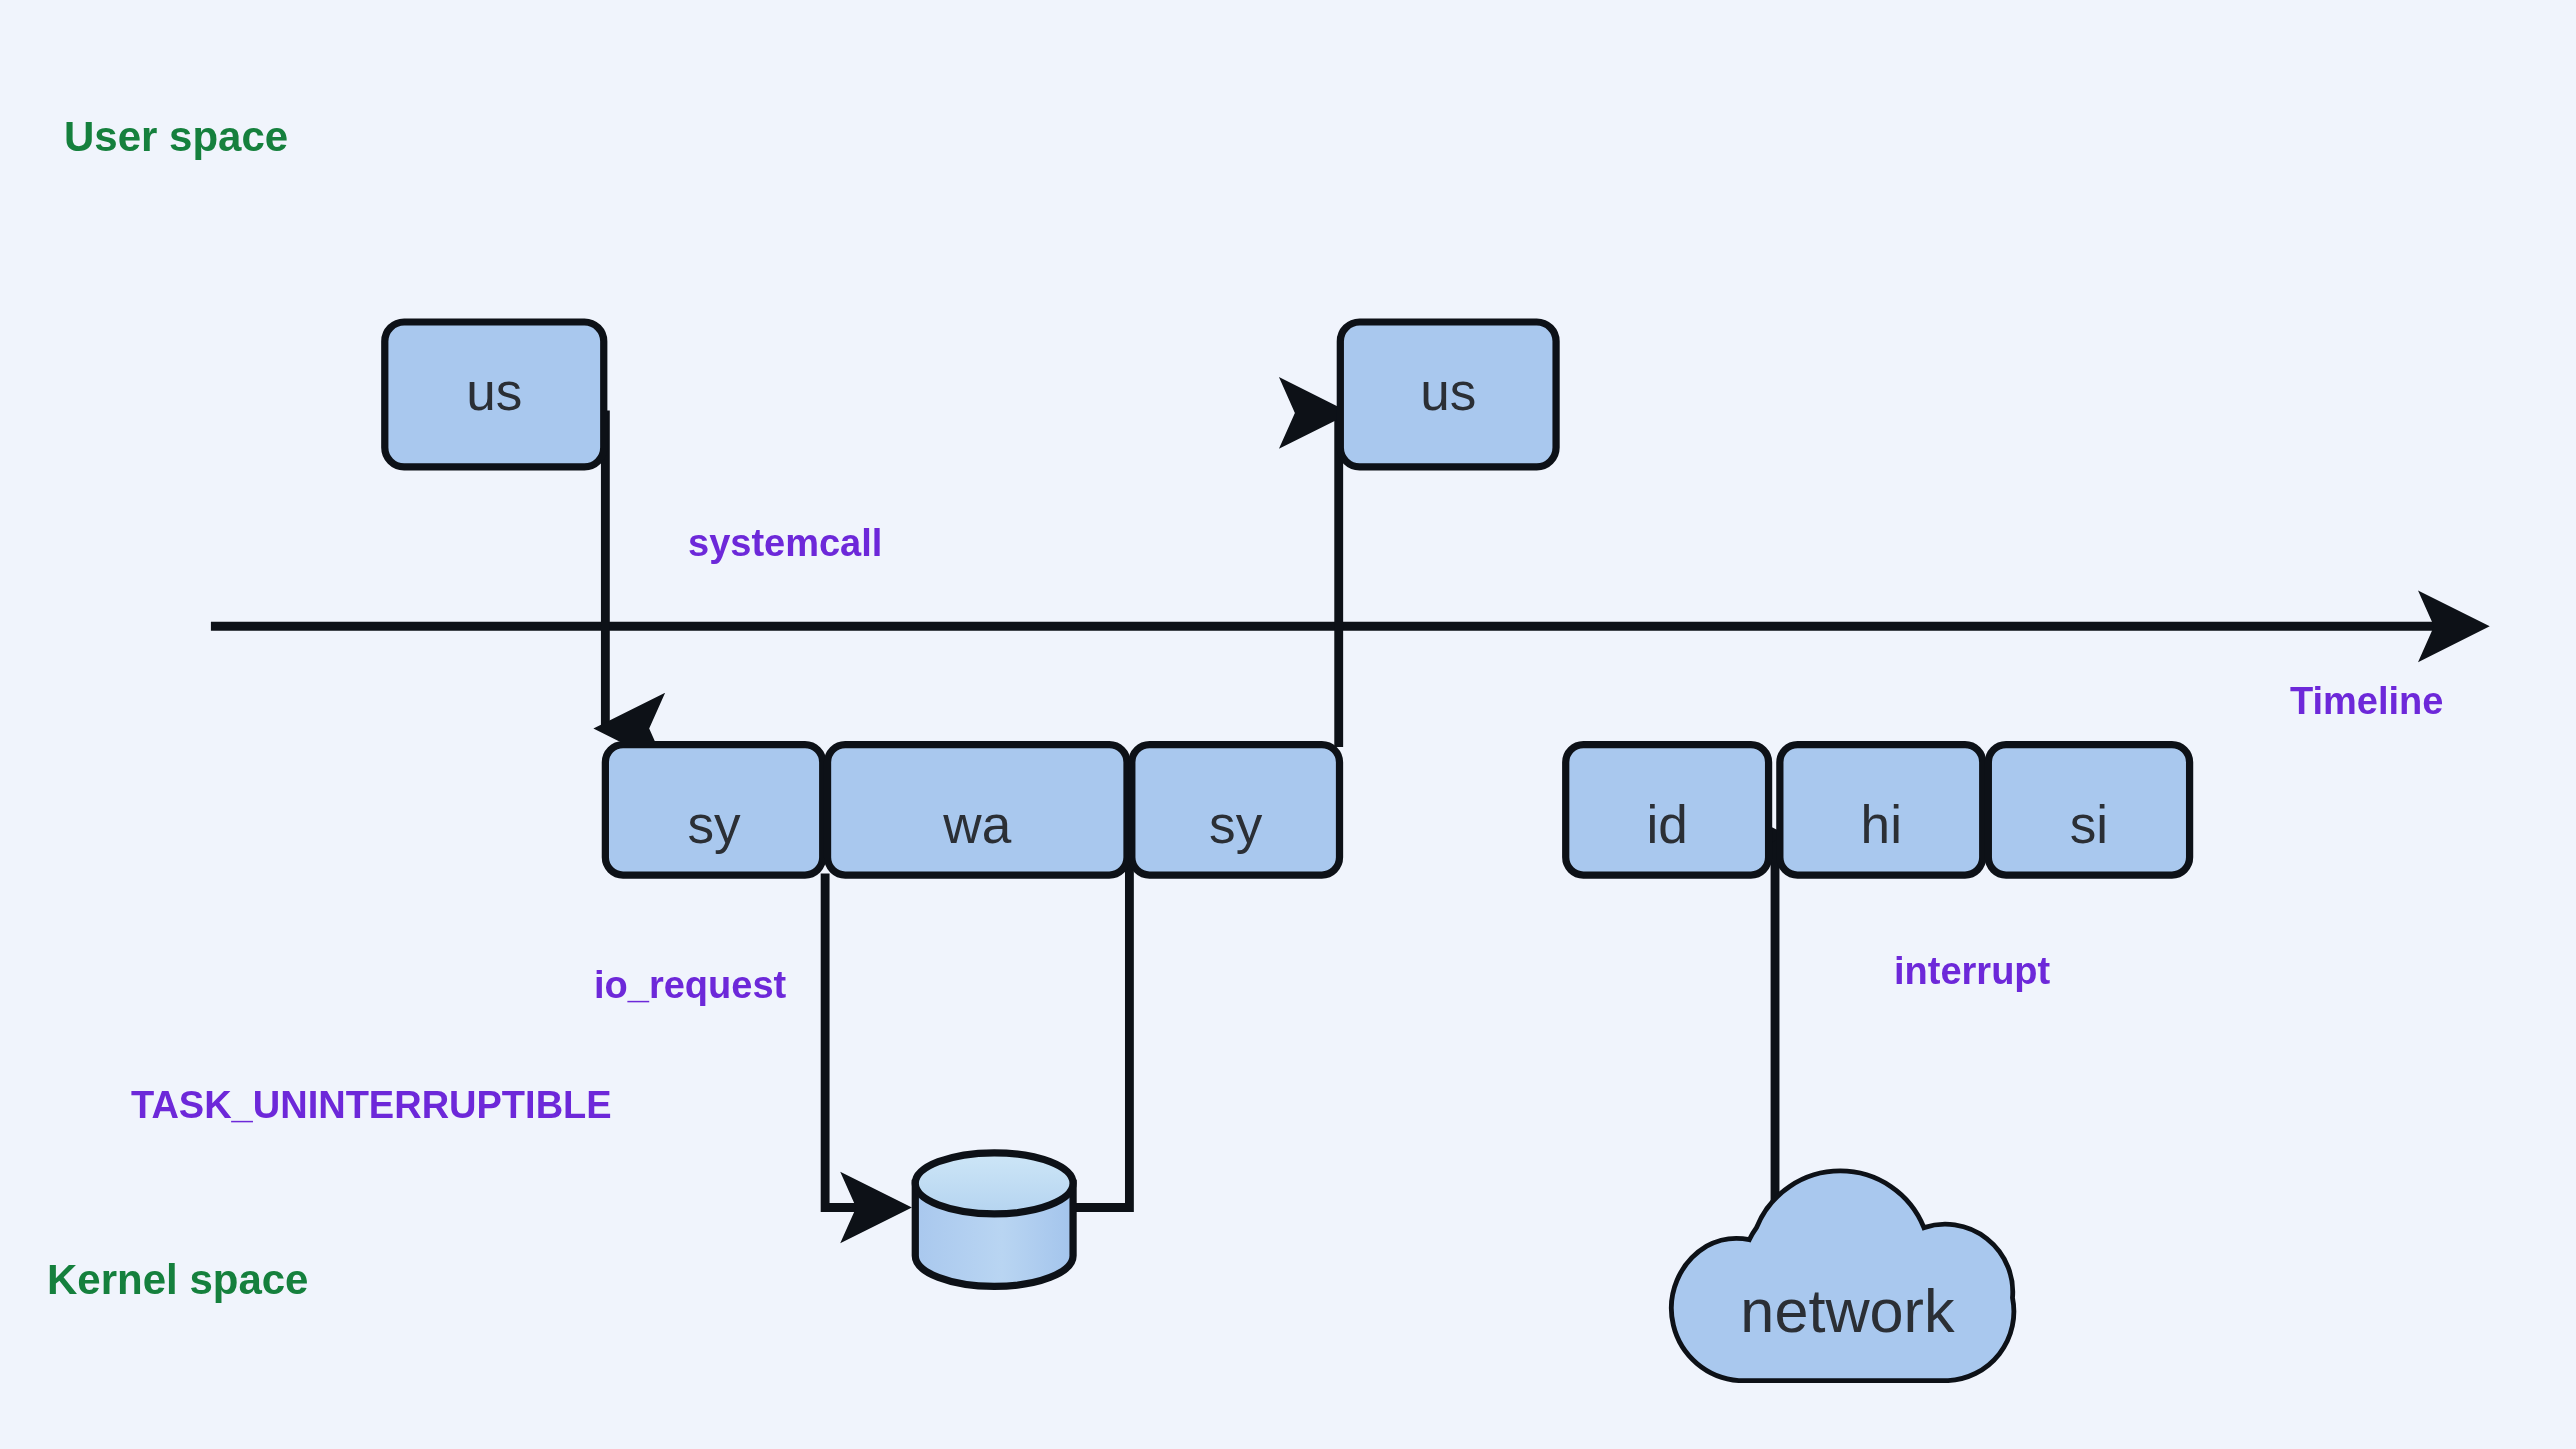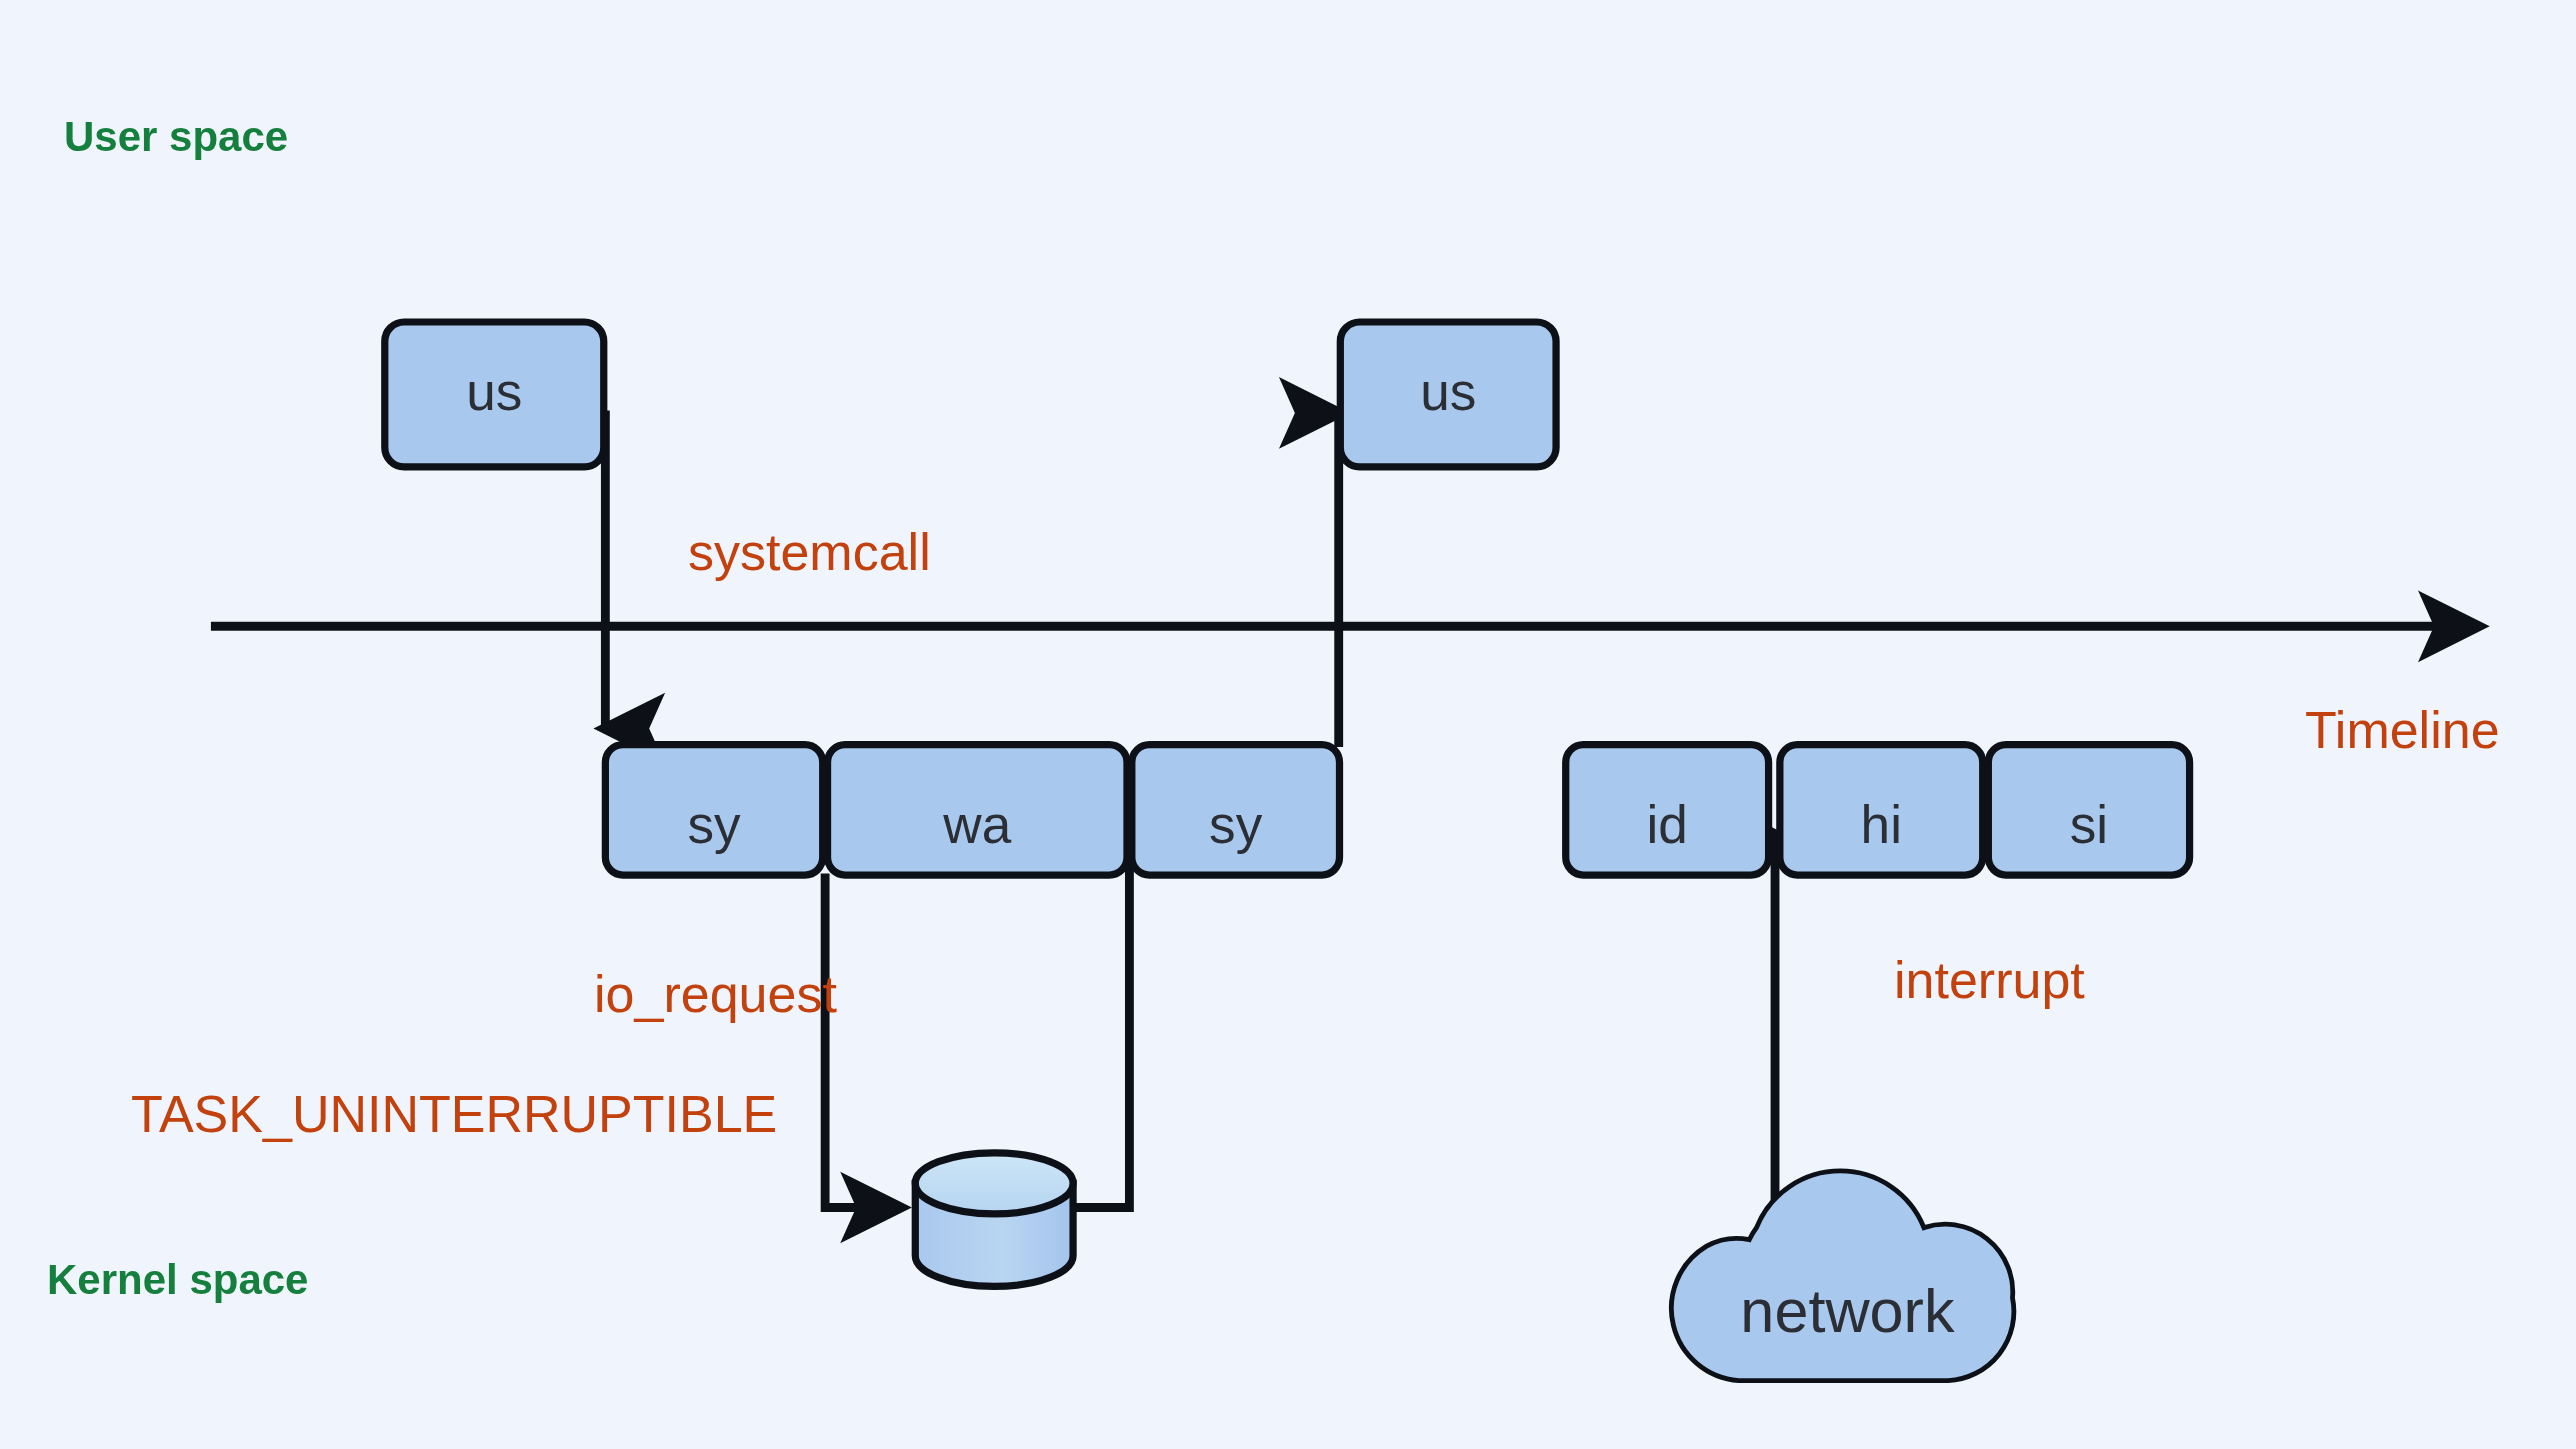--- a/index.html
+++ b/index.html
@@ -26,23 +26,23 @@
     position: absolute;
     font-family: "Liberation Sans", sans-serif;
     font-weight: bold;
     font-size: 42px;
     color: #15803d;
     white-space: nowrap;
   }
   .plain-label {
     position: absolute;
     font-family: "Liberation Sans", sans-serif;
-    font-weight: normal;
-    font-size: 52px;
-    color: #c2410c;
+    font-weight: bold;
+    font-size: 38px;
+    color: #6d28d9;
     white-space: nowrap;
   }
   .box-text {
     font-family: "Liberation Sans", sans-serif;
     font-size: 66px;
     fill: #2b2f35;
   }
   .cloud-text {
     font-family: "Liberation Sans", sans-serif;
     font-size: 76px;
@@ -160,16 +160,16 @@
   <div class="zone-label" style="left:47px; top:1256px;">Kernel space</div>
 
   <div class="plain-label" style="left:688px; top:522px;">systemcall</div>
 
   <div class="plain-label" style="left:546px; top:964px;margin-left:48px;">io_request</div>
 
   <div class="plain-label" style="left:131px; top:1084px;">TASK_UNINTERRUPTIBLE</div>
 
   <div class="plain-label" style="left:1894px; top:950px;">interrupt</div>
 
-  <div class="plain-label" style="left:2290px; top:700px;margin-left:15px;">Timeline</div>
+  <div class="plain-label" style="left:2290px; top:680px;">Timeline</div>
 
 </div>
 
 
 </body></html>

